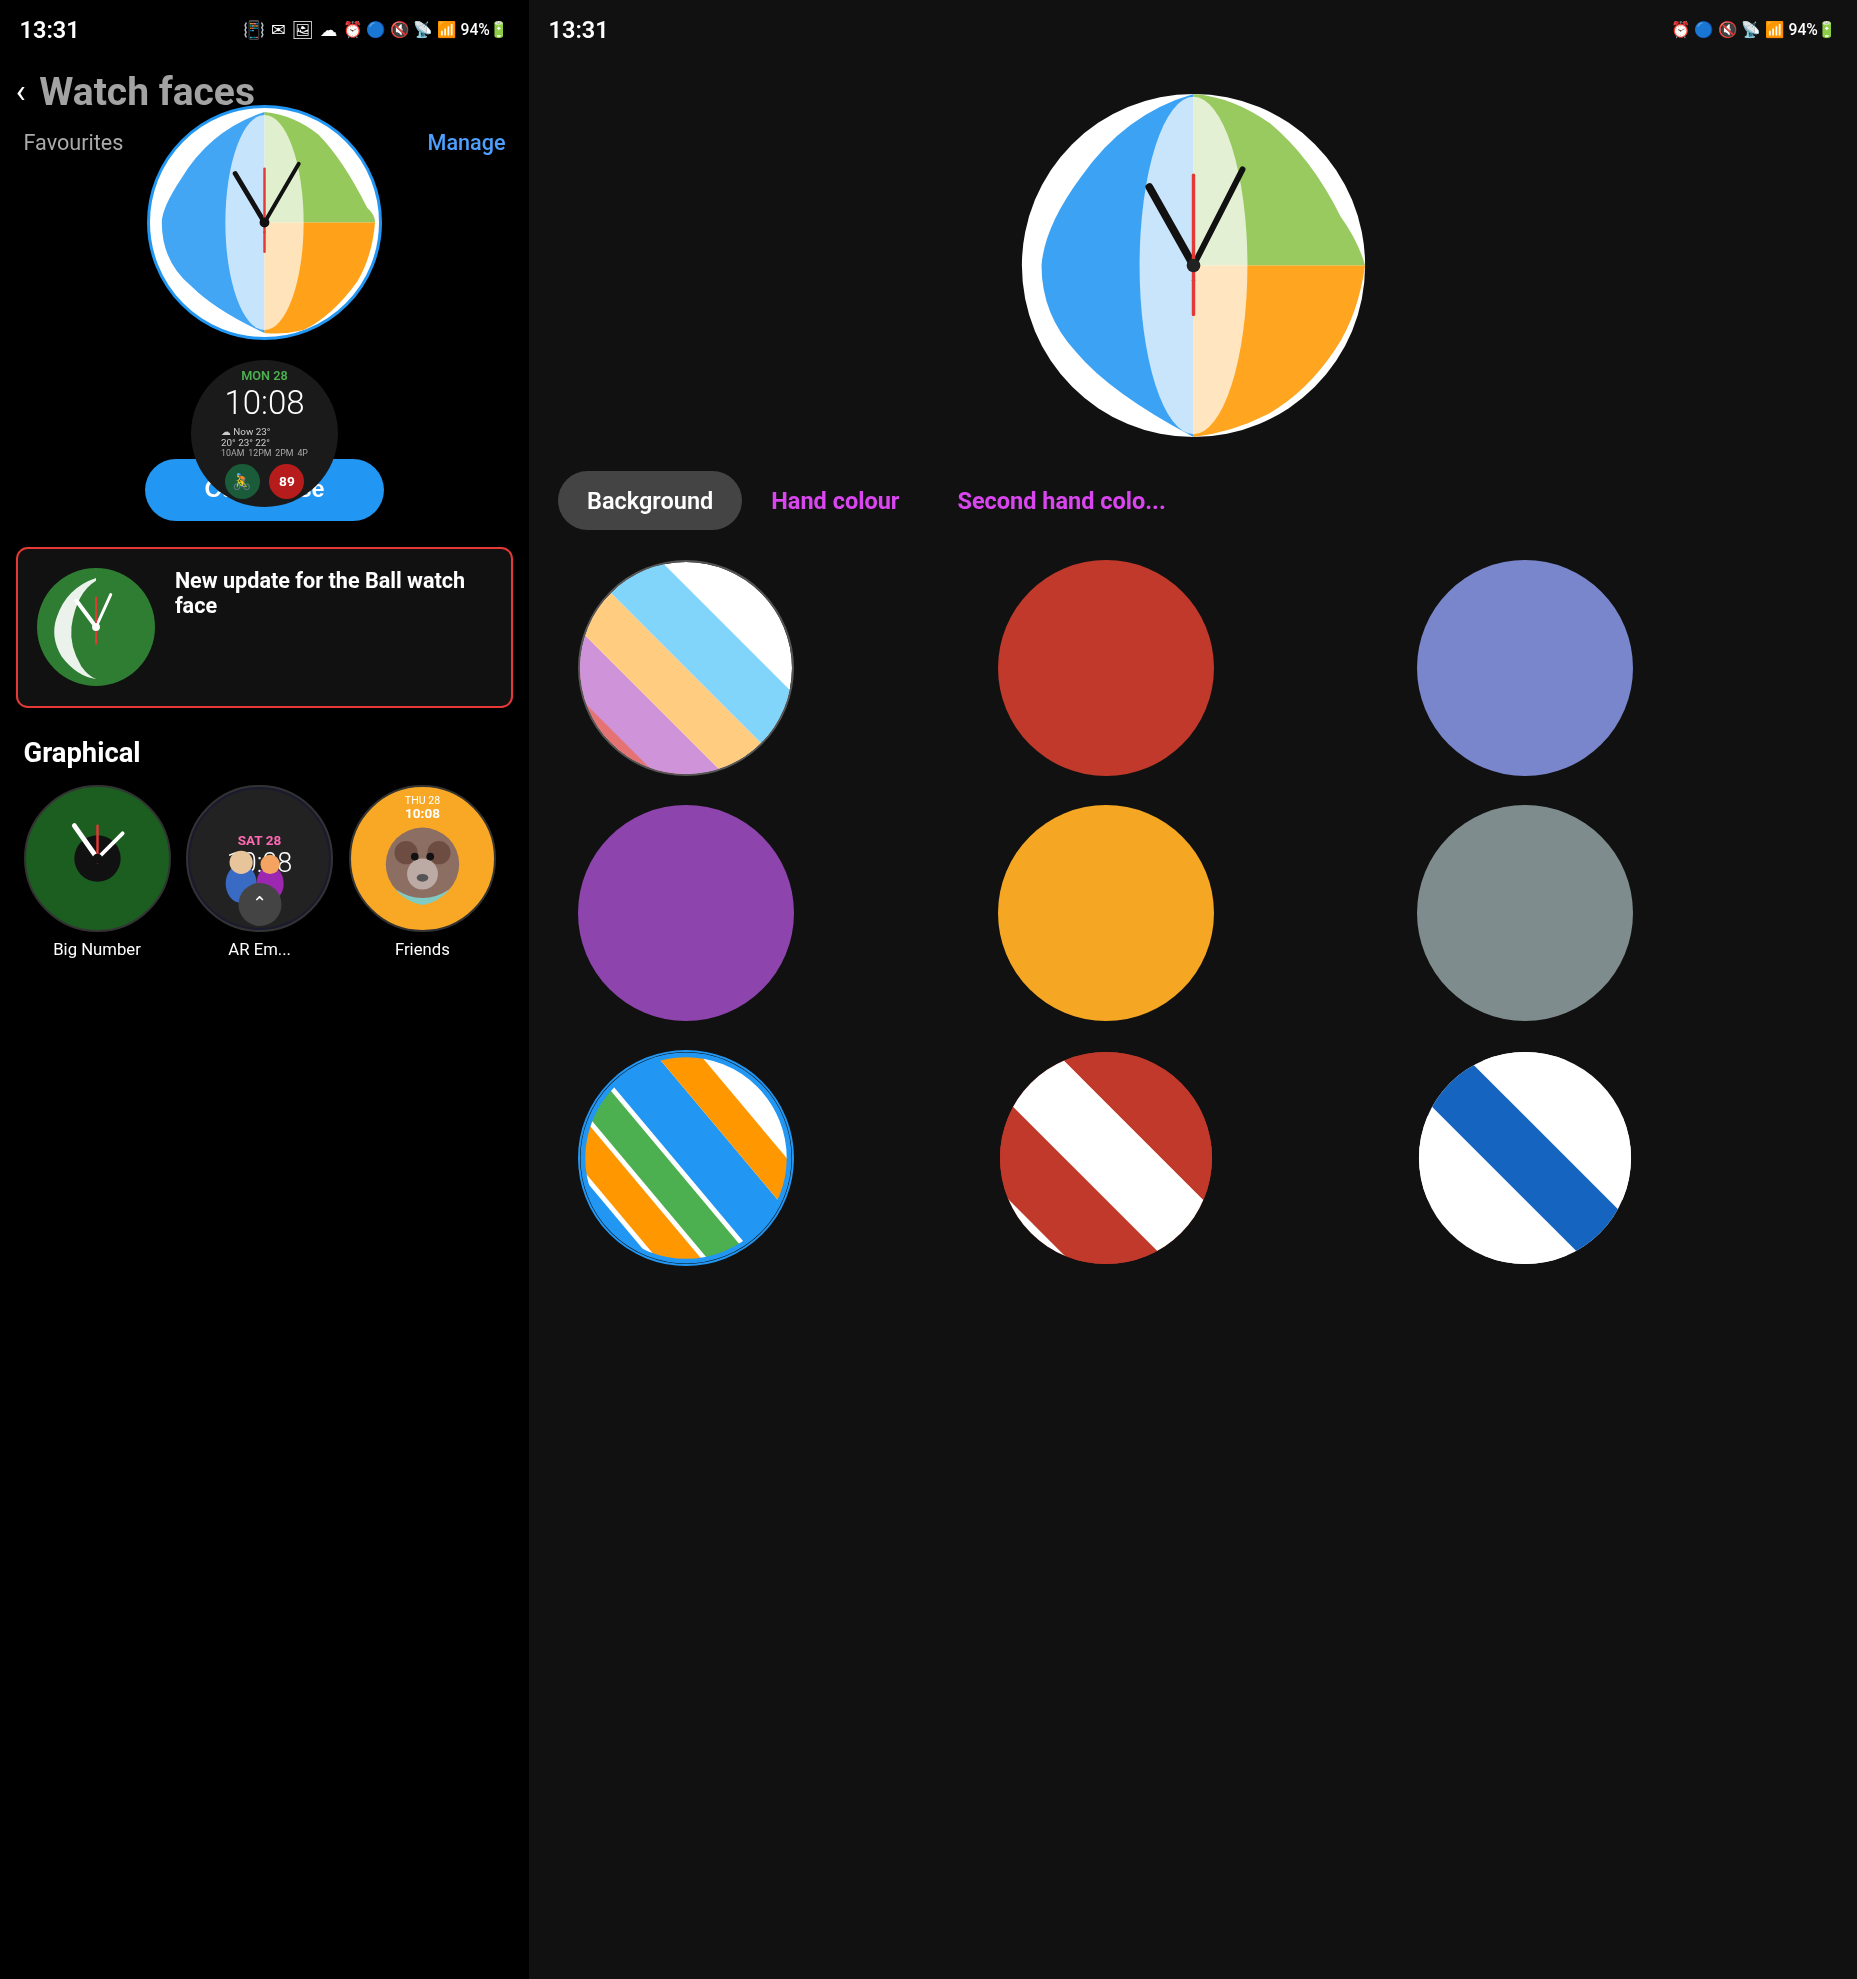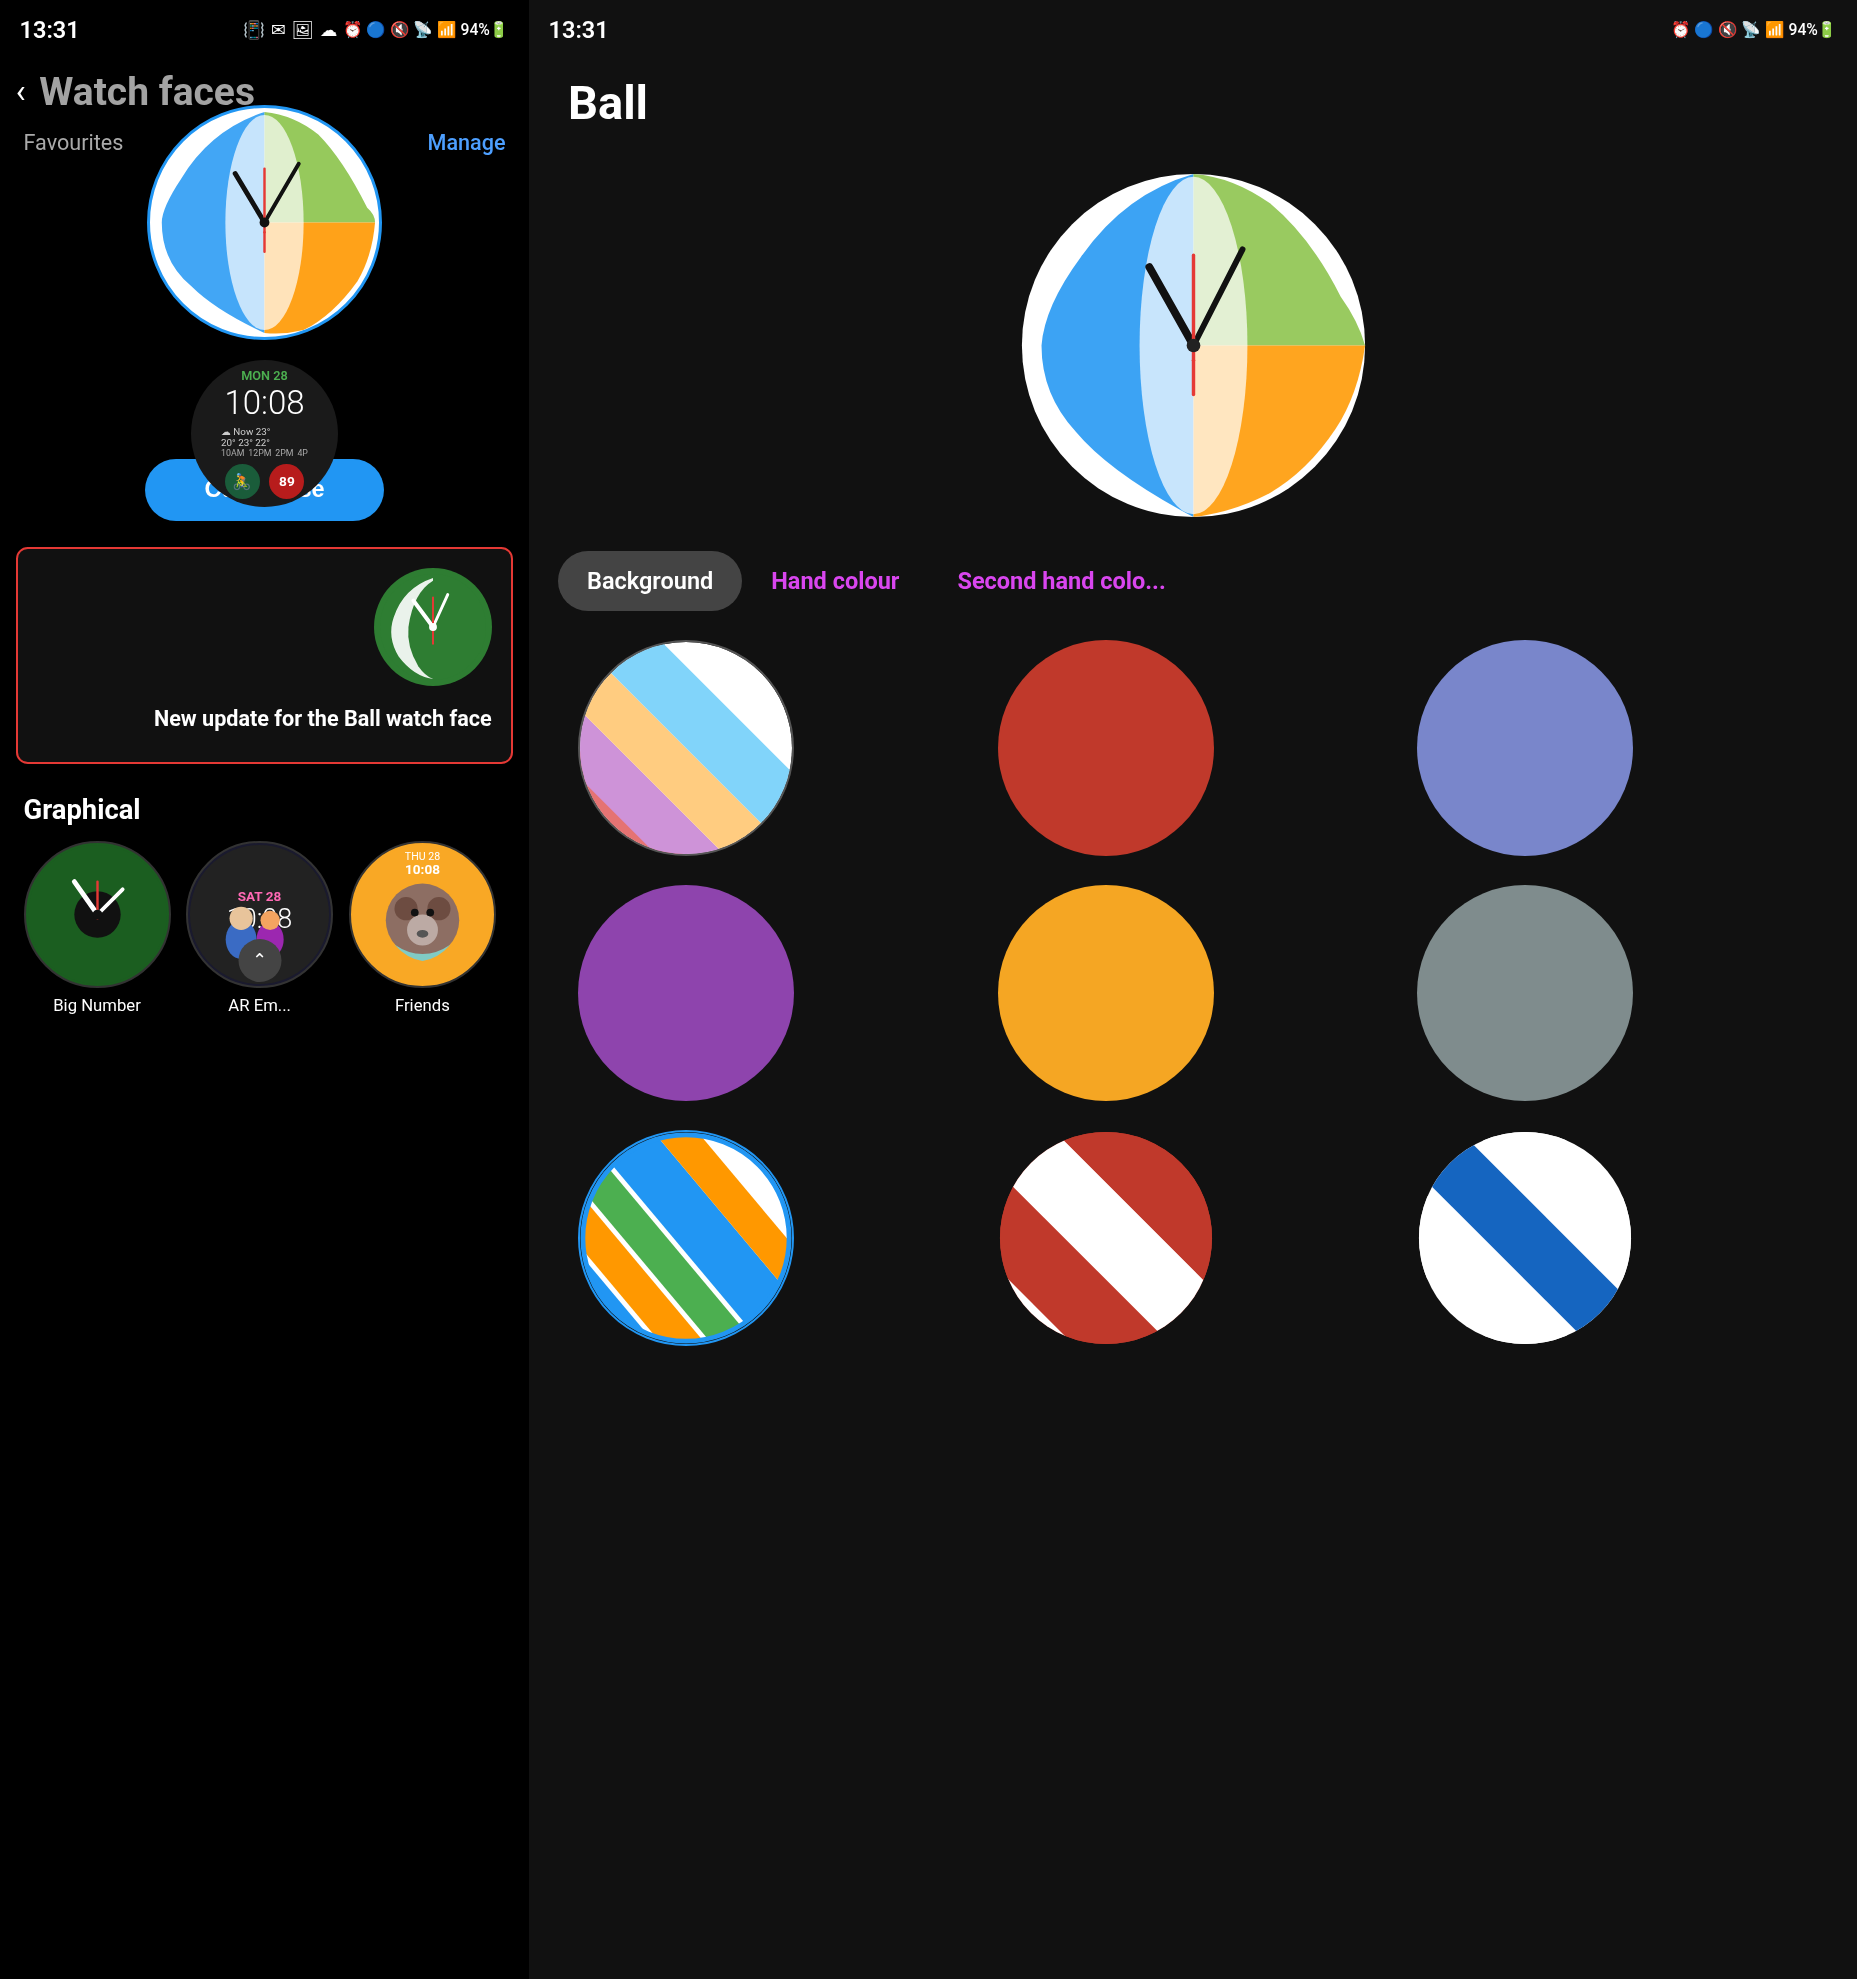--- a/index.html
+++ b/index.html
@@ -136,22 +136,21 @@
 
     
     .update-banner {
       margin: 9.8px 15.7px;
       border: 2.9px solid #e53935;
       border-radius: 11.8px;
       background: #111;
       padding: 19.6px;
       display: flex;
       gap: 19.6px;
-      align-items: flex-end;
-      flex-direction: column;
+      align-items: flex-start;
     }
     .update-watch-icon {
       width: 118px;
       height: 118px;
       border-radius: 50%;
       background: #2e7d32;
       flex-shrink: 0;
       position: relative;
       overflow: hidden;
       display: flex;
@@ -457,23 +456,20 @@
 
 <div class="right-panel">
 
   <div class="status-bar">
     <span class="time">13:31</span>
     <div class="icons">
       <span style="font-size:15.7px">⏰ 🔵 🔇 📡 📶 94%🔋</span>
     </div>
   </div>
 
-  <div class="right-header">
-    <span class="right-title">Ball</span>
-  </div>
 
   <div class="ball-watch-preview">
     <svg width="353" height="353" viewBox="0 0 360 360">
       <circle cx="180" cy="180" r="175" fill="white"></circle>
 
       <path d="M180,5 Q110,25 65,90 Q28,140 25,180 Q25,230 60,268 Q95,310 180,355 Z" fill="#2196F3" opacity="0.88"></path>
 
       <path d="M180,5 Q220,8 258,35 Q300,70 330,130 Q348,155 355,180 L180,180 Z" fill="#8BC34A" opacity="0.88"></path>
 
       <path d="M355,180 Q348,230 325,265 Q295,310 255,332 Q220,350 180,355 L180,180 Z" fill="#FF9800" opacity="0.88"></path>

